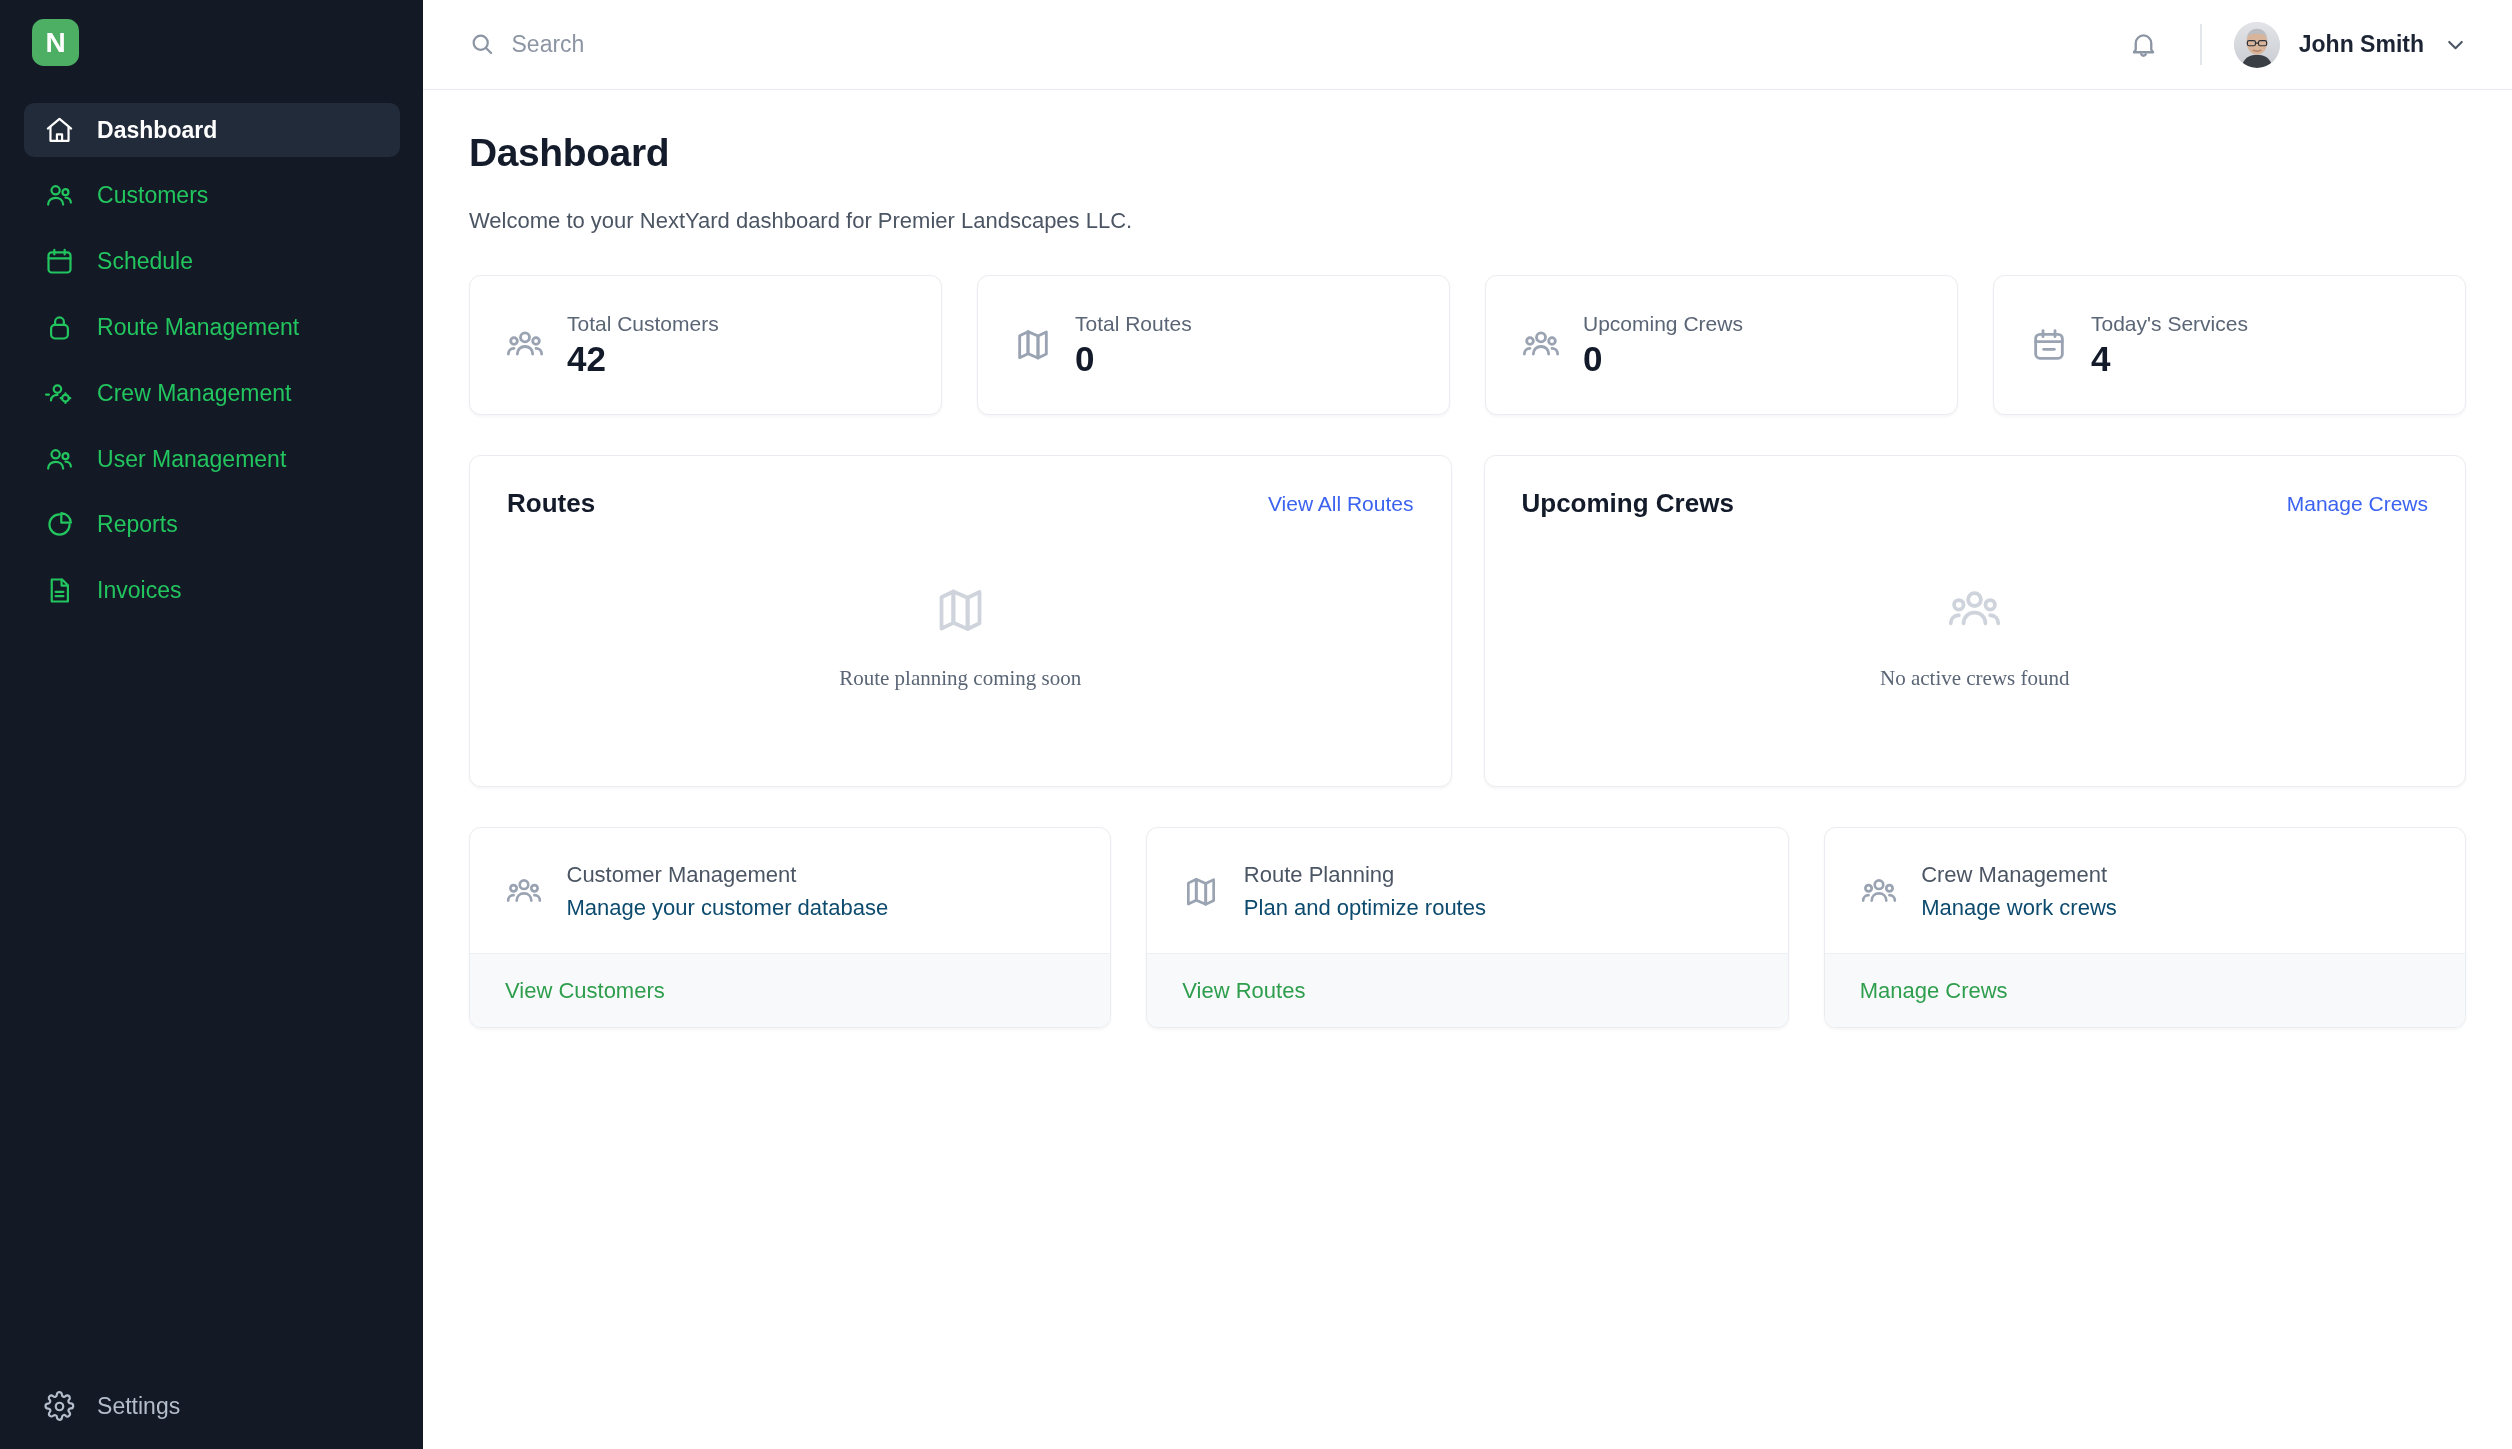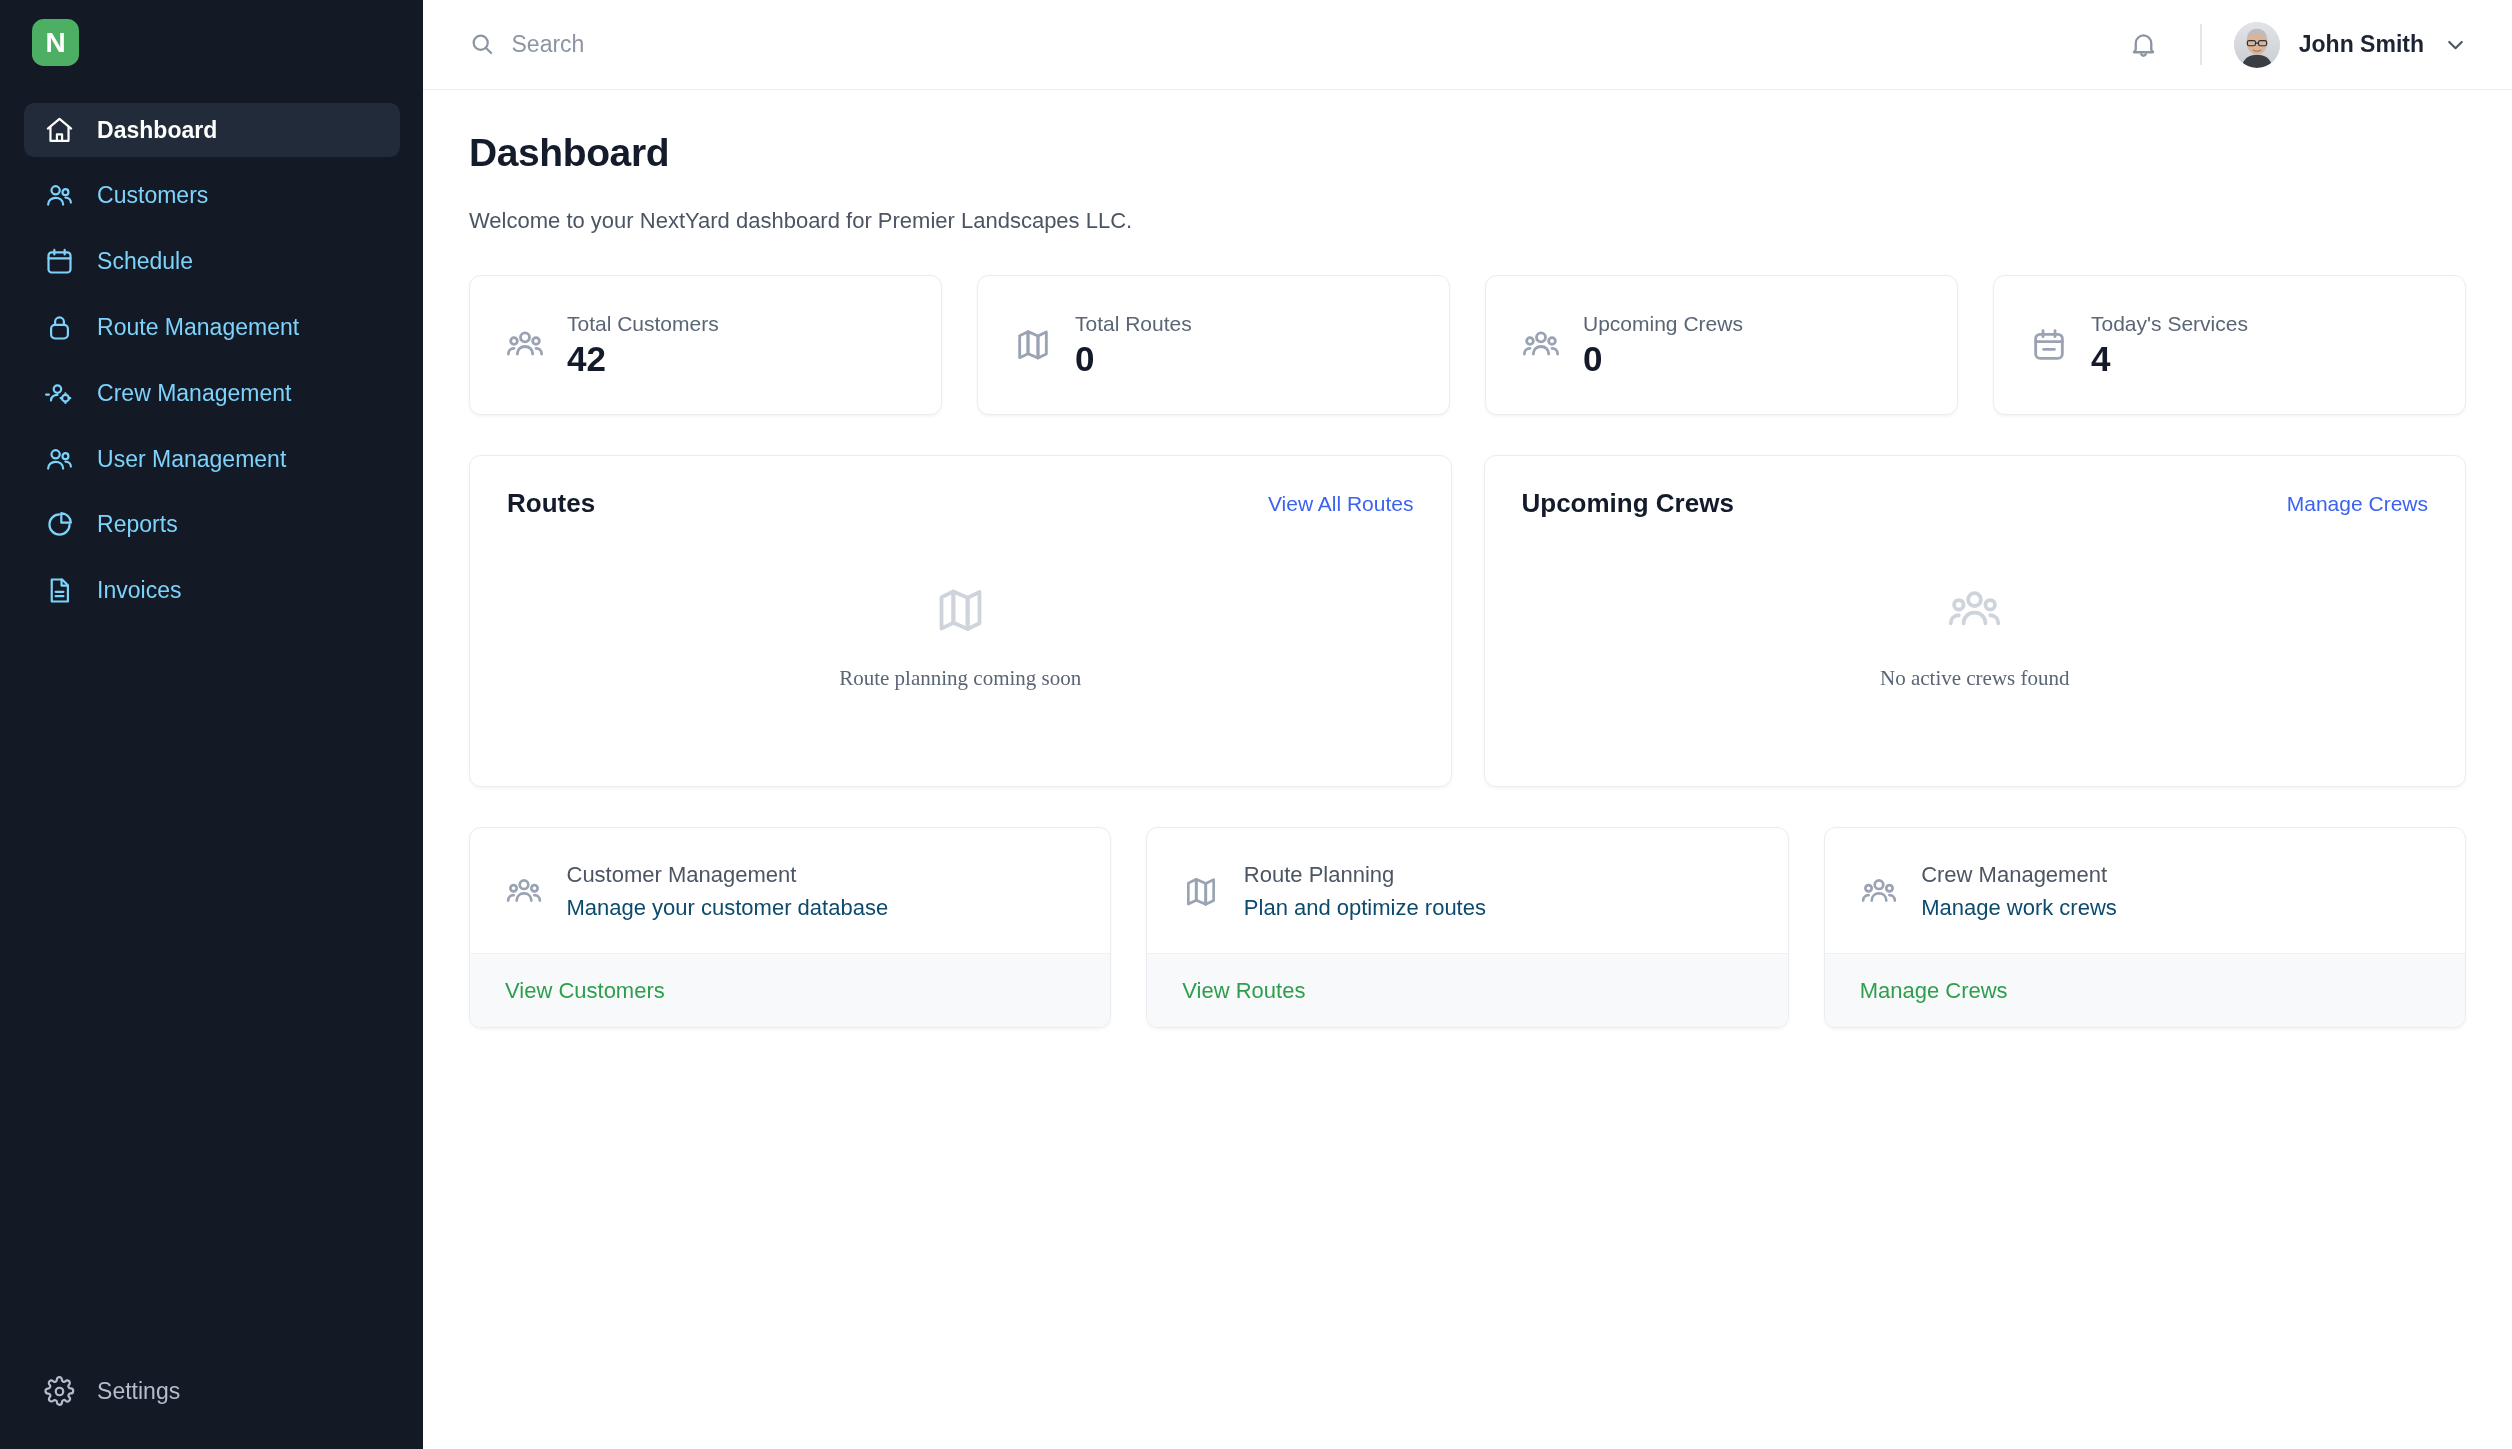--- a/index.html
+++ b/index.html
@@ -23,26 +23,26 @@
   .logo {
     width: 47px; height: 47px; border-radius: 11.8px;
     background: #4caf64;
     display: flex; align-items: center; justify-content: center;
     color: #ffffff; font-size: 28px; font-weight: bold; line-height: 1;
   }
   .nav { padding: 13.2px 23.5px 0 23.5px; display: flex; flex-direction: column; gap: 11.8px; }
   .nav-item {
     display: flex; align-items: center; gap: 20.6px;
     height: 54px; padding: 0 19px; border-radius: 10.3px;
-    color: #7dd3fc; font-size: 23px; white-space: nowrap;
+    color: #22c55e; font-size: 23px; white-space: nowrap;
   }
   .nav-item.active { background: #222b3a; color: #ffffff; font-weight: bold; }
   .nav-icon { width: 34px; height: 34px; flex-shrink: 0; display: flex; align-items: center; justify-content: center; }
   .nav-icon svg { width: 31px; height: 31px; display: block; }
-  .settings-wrap { position: absolute; bottom: 31px; left: 23.5px; right: 23.5px; }
+  .settings-wrap { position: absolute; bottom: 16px; left: 23.5px; right: 23.5px; }
   .settings-item {
     display: flex; align-items: center; gap: 20.6px;
     height: 54px; padding: 0 19px; border-radius: 10.3px;
     color: #b4bdcb; font-size: 23px;
   }
 
   
   .main { flex: 1; height: 1449px; display: flex; flex-direction: column; background: #ffffff; min-width: 0; }
 
   .topbar {

